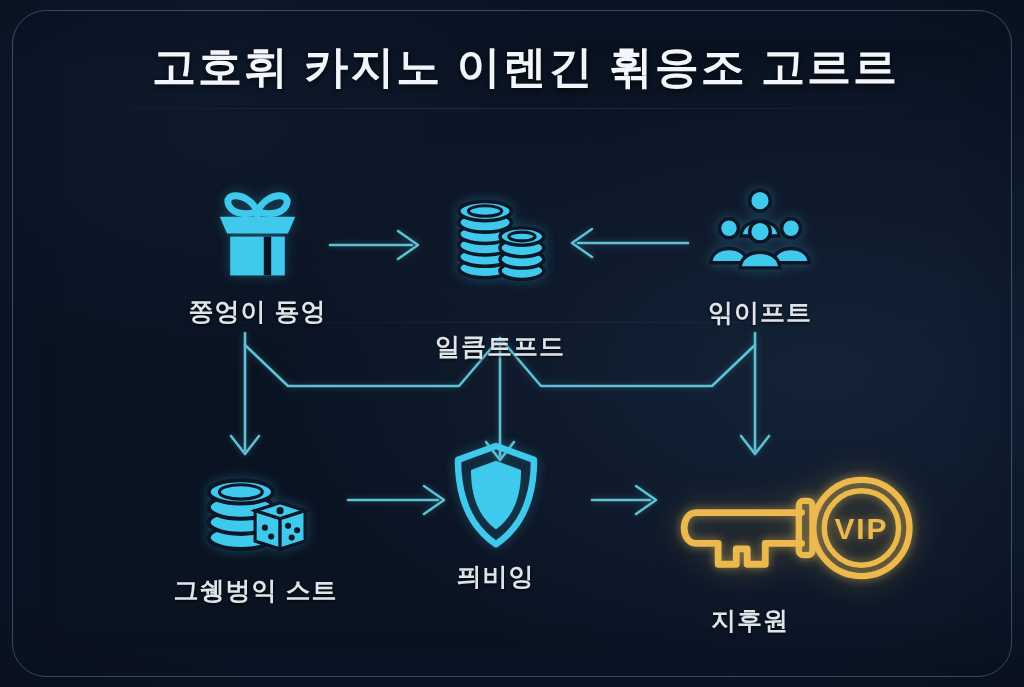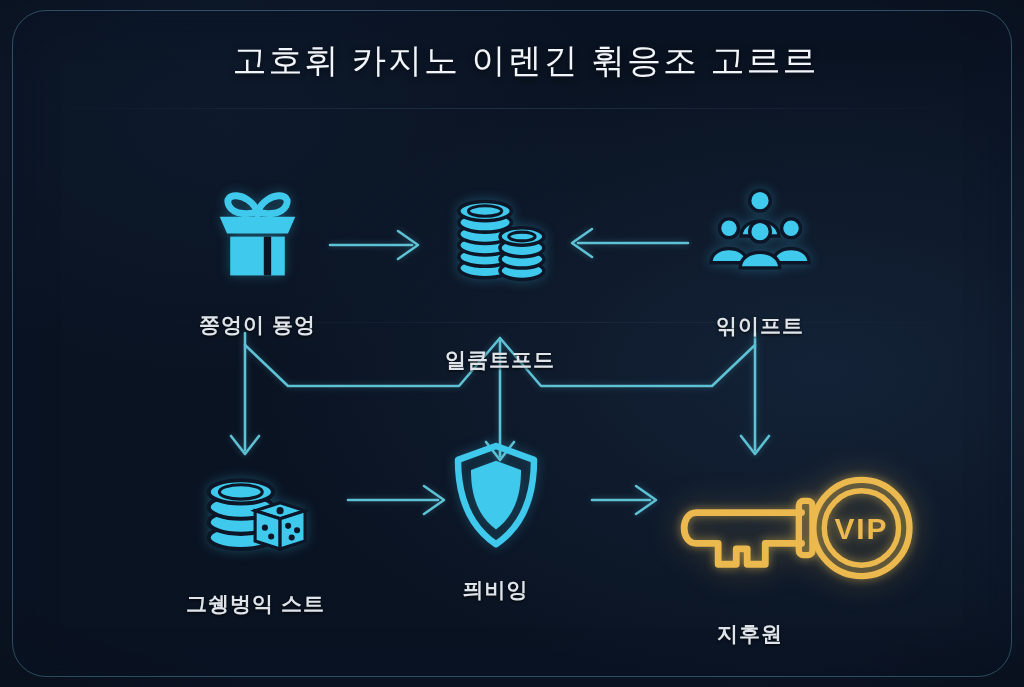--- a/index.html
+++ b/index.html
@@ -14,26 +14,26 @@
   .vignette{position:absolute;inset:0;pointer-events:none;
     background:radial-gradient(120% 95% at 50% 48%, transparent 55%, rgba(0,0,0,.38) 100%);}
   .frame{position:absolute;inset:10px 12px;border:1.5px solid rgba(95,155,185,.45);
     border-radius:34px;pointer-events:none;
     box-shadow:inset 0 0 40px rgba(10,20,40,.6);}
   .streak{position:absolute;height:1px;background:linear-gradient(90deg,transparent,rgba(120,170,210,.18),transparent);pointer-events:none;}
   .streak.s1{left:40px;right:60px;top:108px;}
   .streak.s2{left:120px;right:40px;top:322px;opacity:.5;}
 
   .title{position:absolute;left:0;right:0;top:38px;text-align:center;
-    font-size:34px;font-weight:400;letter-spacing:2px;color:#f2f5f9;
+    font-size:44px;font-weight:700;letter-spacing:2px;color:#f2f5f9;
     text-shadow:0 2px 6px rgba(0,0,0,.7);margin-left:27px;}
 
   .node{position:absolute;display:flex;flex-direction:column;align-items:center;}
-  .node .label{font-size:21px;font-weight:700;letter-spacing:1px;color:#dfe4ea;
-    text-shadow:0 1px 3px rgba(0,0,0,.85);margin-top:24px;white-space:nowrap;}
+  .node .label{font-size:25px;font-weight:700;letter-spacing:1px;color:#dfe4ea;
+    text-shadow:0 1px 3px rgba(0,0,0,.85);margin-top:8px;white-space:nowrap;}
   .icon-cyan{filter:drop-shadow(0 0 6px rgba(60,200,240,.30));}
   .icon-gold{filter:drop-shadow(0 0 5px rgba(240,195,85,.55)) drop-shadow(0 0 16px rgba(240,195,85,.30));}
 
   .cy-f{fill:var(--icon-cyan);}
   .cy-sep{stroke:#0c1627;}
   .gold-s{stroke:var(--gold);fill:none;}
   .gold-f{fill:var(--gold);}
 
   .arrows{position:absolute;inset:0;pointer-events:none;
     filter:drop-shadow(0 0 3px rgba(80,190,215,.35));}

